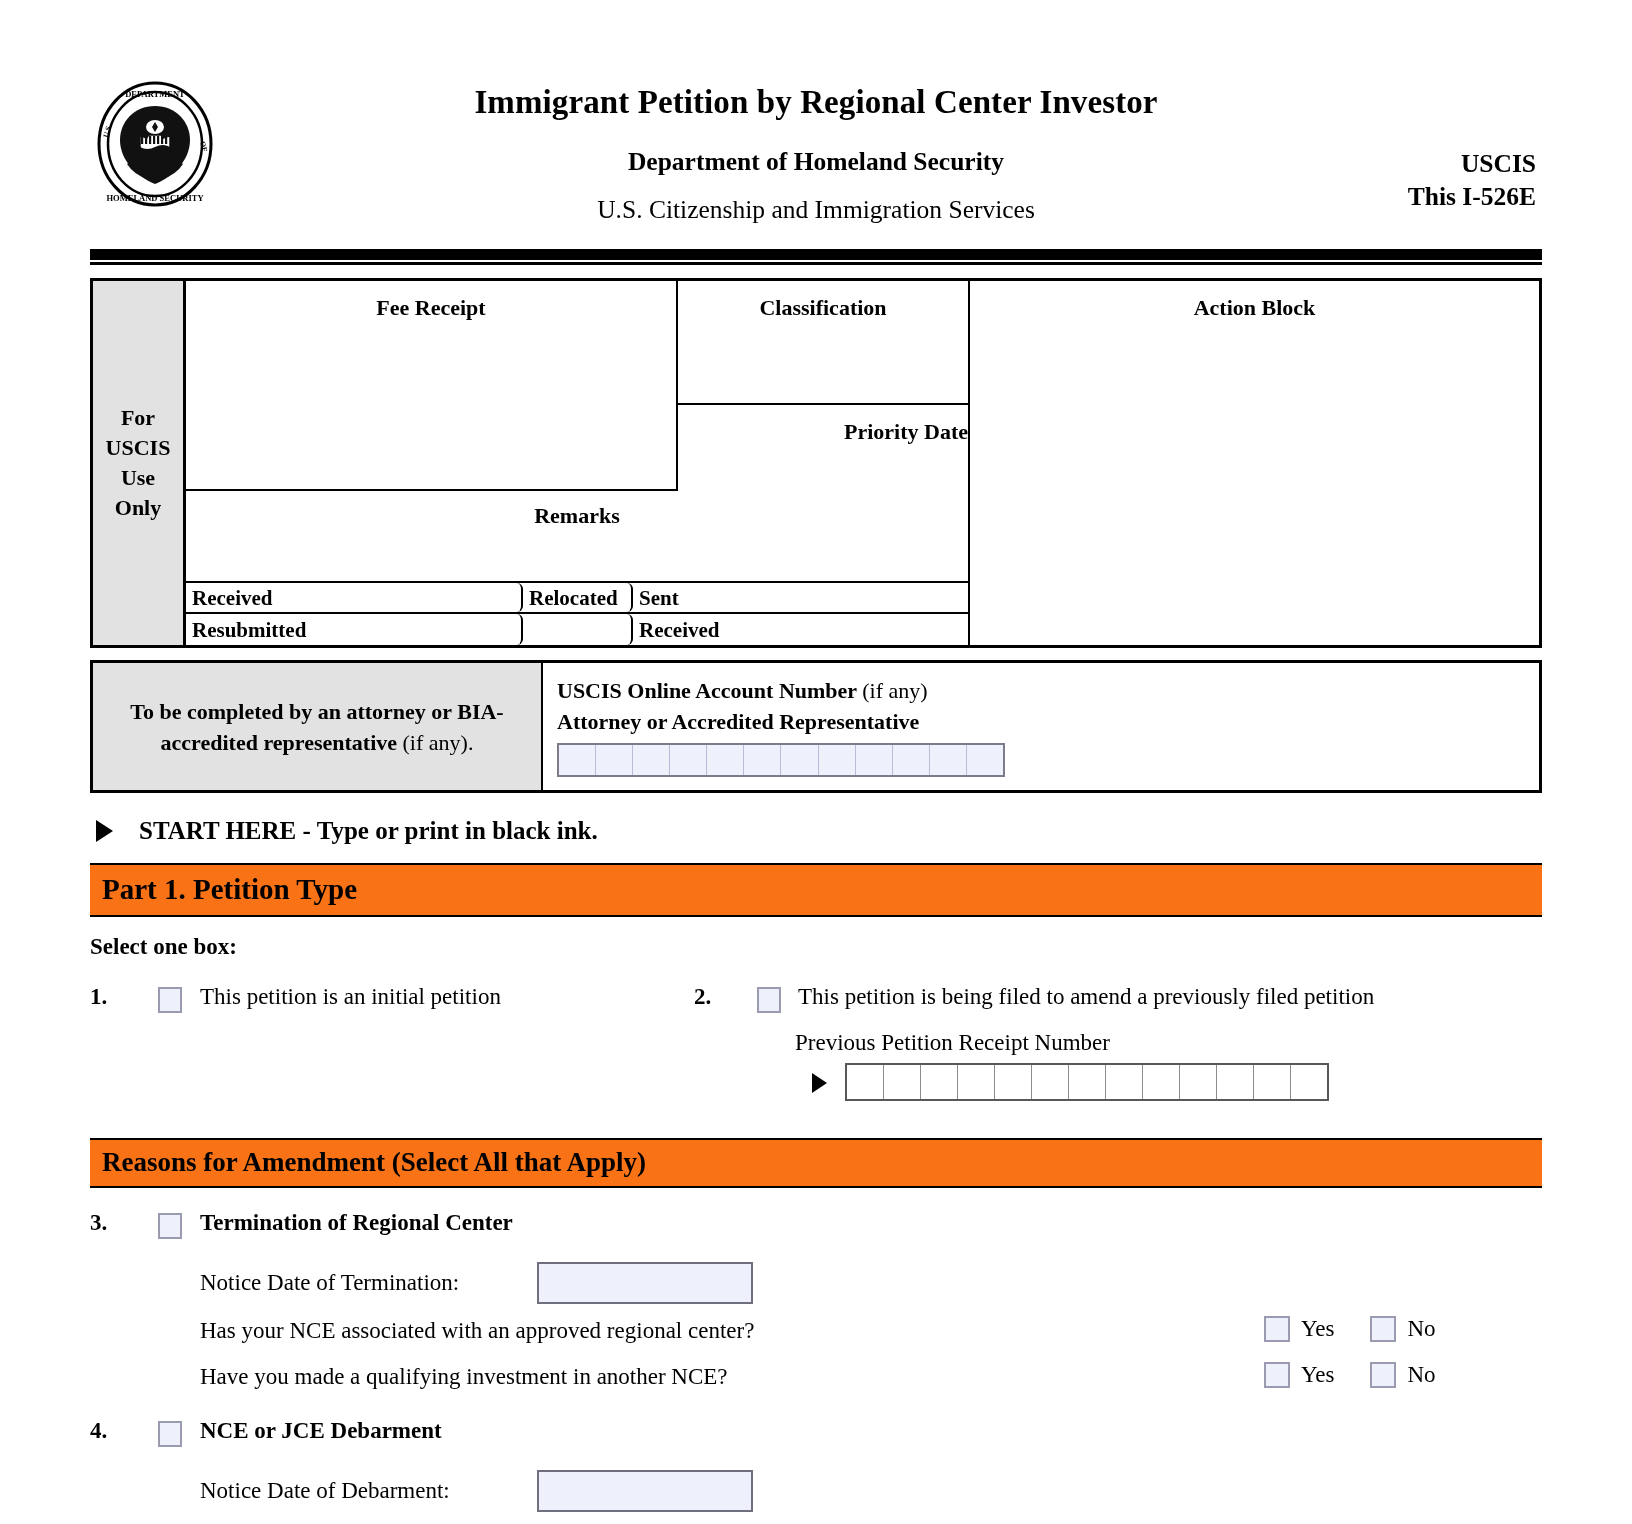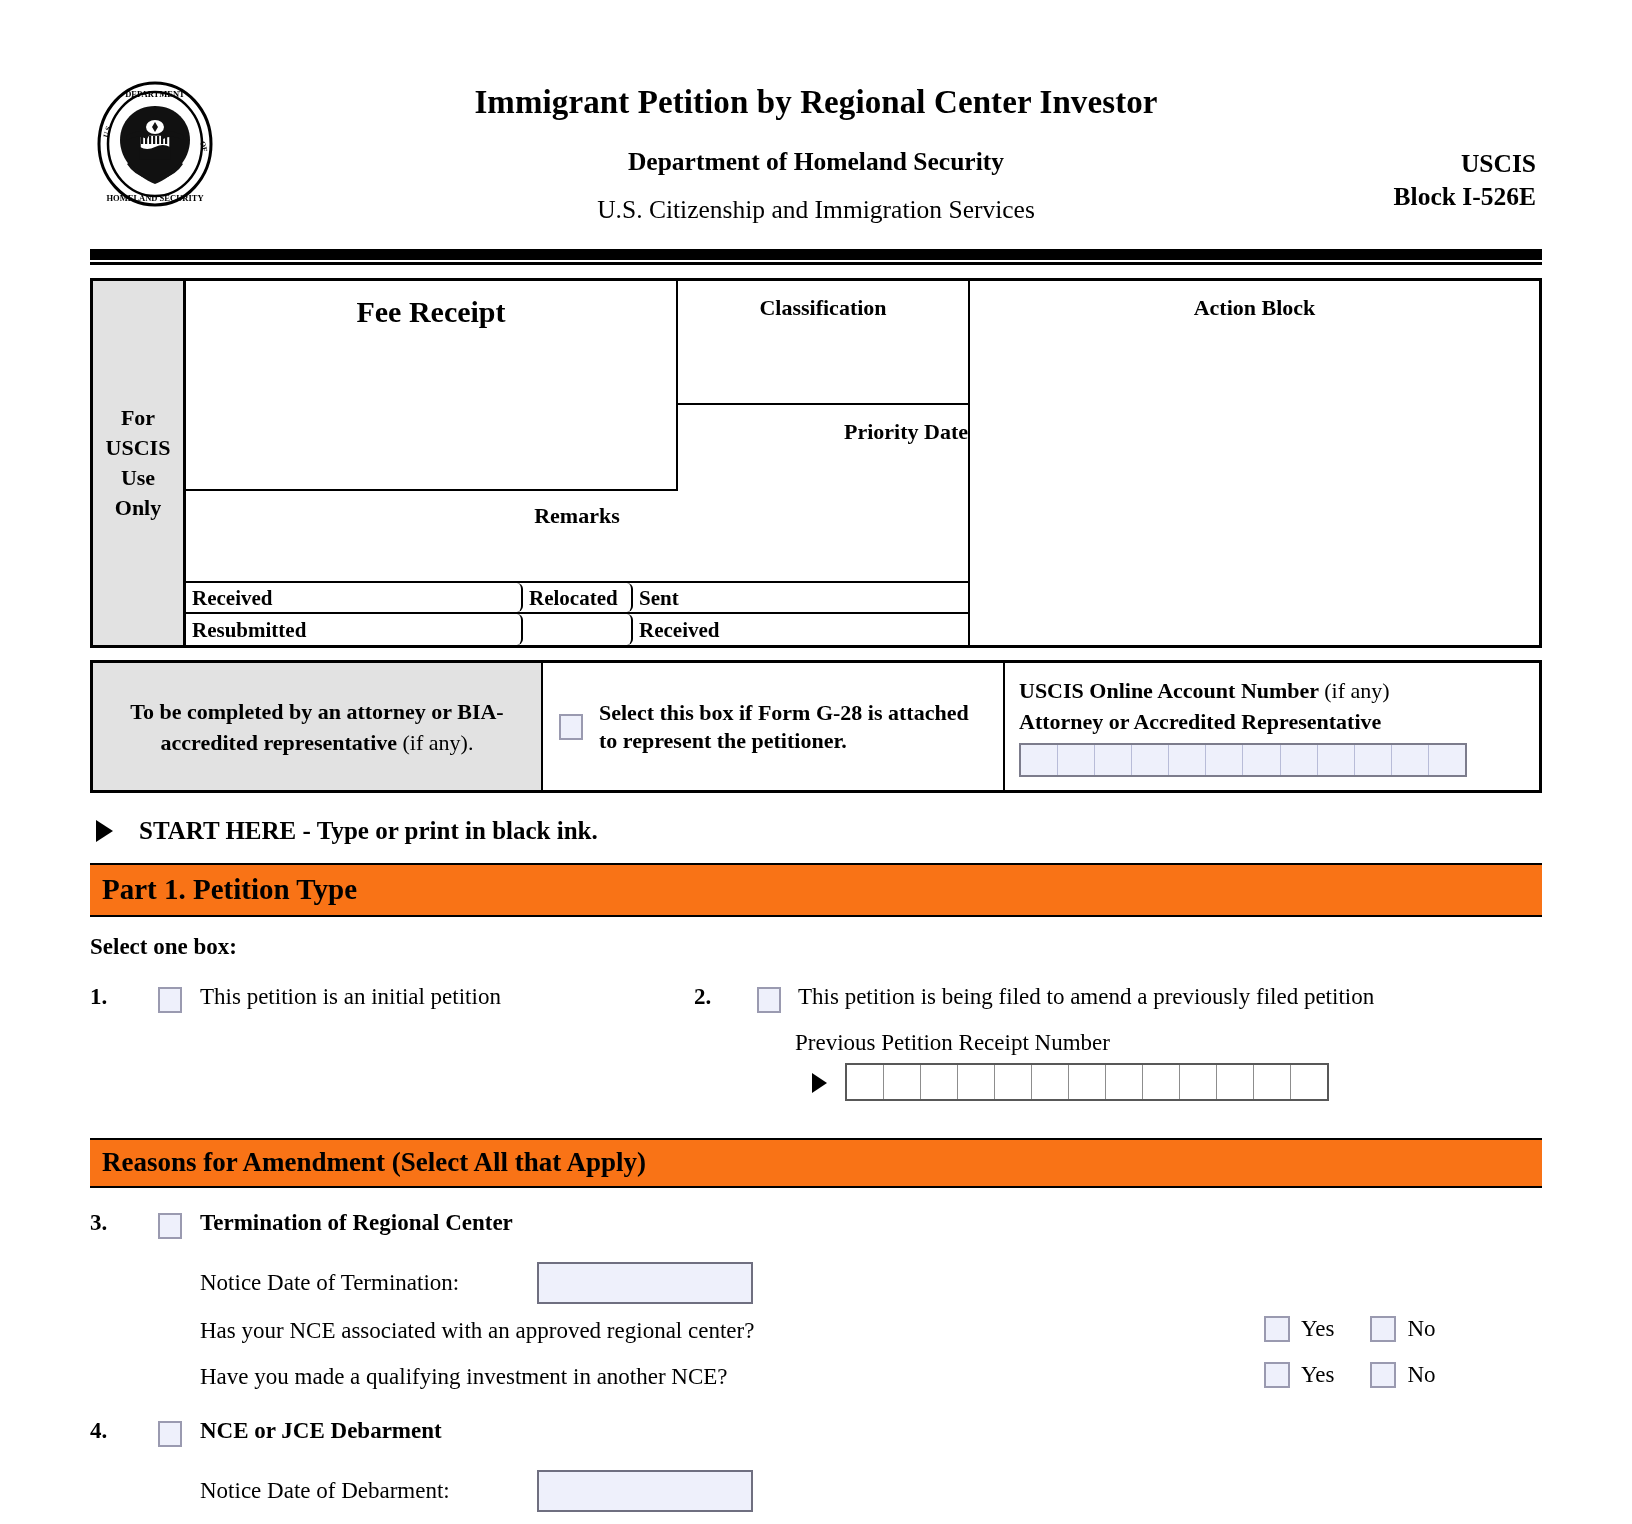--- a/index.html
+++ b/index.html
@@ -103,21 +103,21 @@
   .uscis-top {
     display: flex;
     height: 210px;
   }
   .cell-feereceipt {
     width: 492px;
     border-right: 2px solid #000;
     border-bottom: 2px solid #000;
     text-align: center;
     font-weight: bold;
-    font-size: 30px;
+    font-size: 22px;
     padding-top: 14px;
     flex-shrink: 0;
   }
   .col-class {
     width: 292px;
     border-right: 2px solid #000;
     display: flex;
     flex-direction: column;
     flex-shrink: 0;
   }
@@ -392,21 +392,21 @@
     </div>
 
     <div class="header-center">
       <div class="form-title">Immigrant Petition by Regional Center Investor</div>
       <div class="dept-line1">Department of Homeland Security</div>
       <div class="dept-line2">U.S. Citizenship and Immigration Services</div>
     </div>
 
     <div class="form-id">
       <div>USCIS</div>
-      <div>Block I-526E</div>
+      <div>This I-526E</div>
     </div>
   </div>
 
   <div class="black-bar"></div>
   <div class="black-bar-thin"></div>
 
   <div class="uscis-table">
     <div class="uscis-label">
       <div>
         <div>For</div>
@@ -446,24 +446,20 @@
   </div>
 
   <div class="attorney-box">
     <div class="att-left">
       <div>
         <b>To be completed by an attorney or BIA-accredited representative</b>
         <span>(if any).</span>
       </div>
     </div>
 
-    <div class="att-mid">
-      <span class="cb"></span>
-      <span class="cbtext">Select this box if Form G-28 is attached to represent the petitioner.</span>
-    </div>
 
     <div class="att-right">
       <div class="lbl">
         <span>USCIS Online Account Number</span>
         <span class="reg">(if any)</span>
       </div>
       <div class="lbl">Attorney or Accredited Representative</div>
       <div class="segbox">
         <span class="seg"></span>
         <span class="seg"></span>

